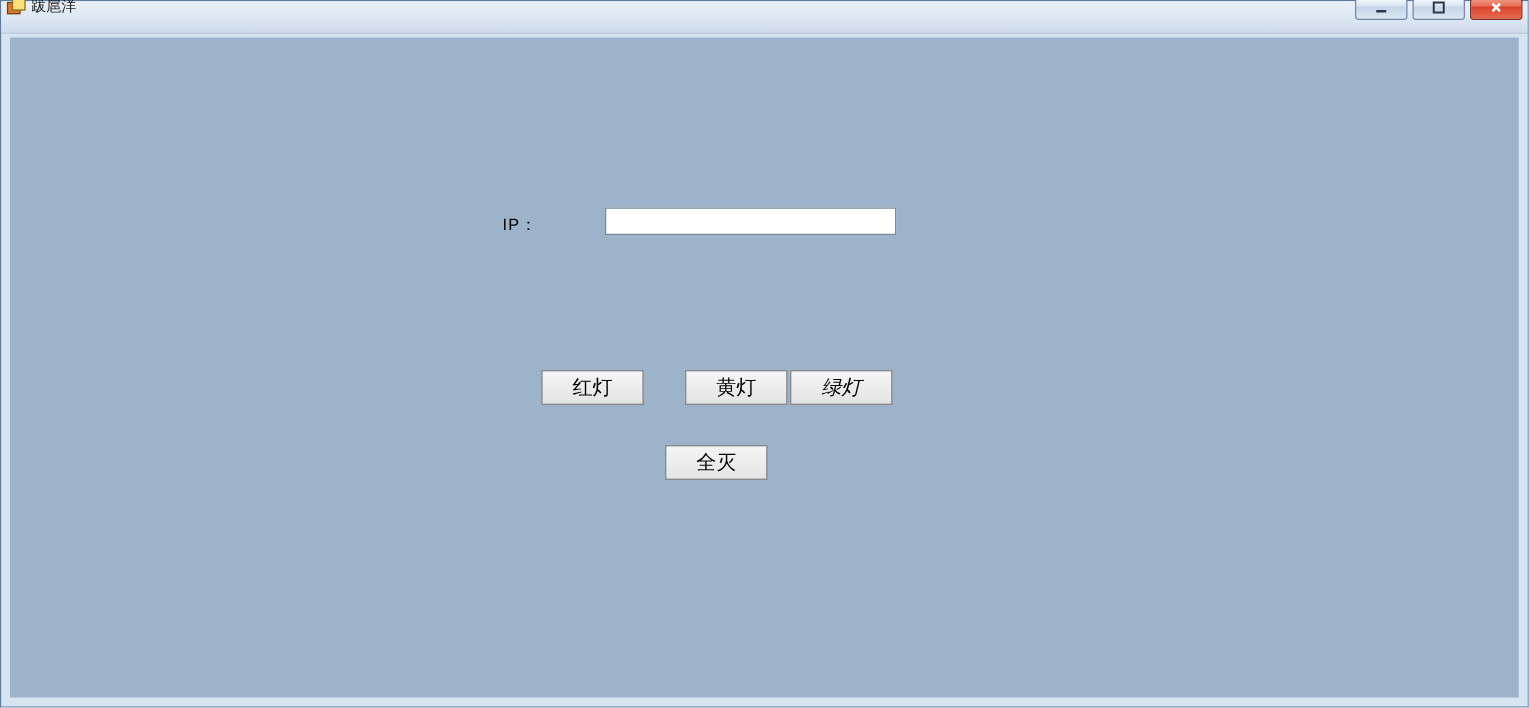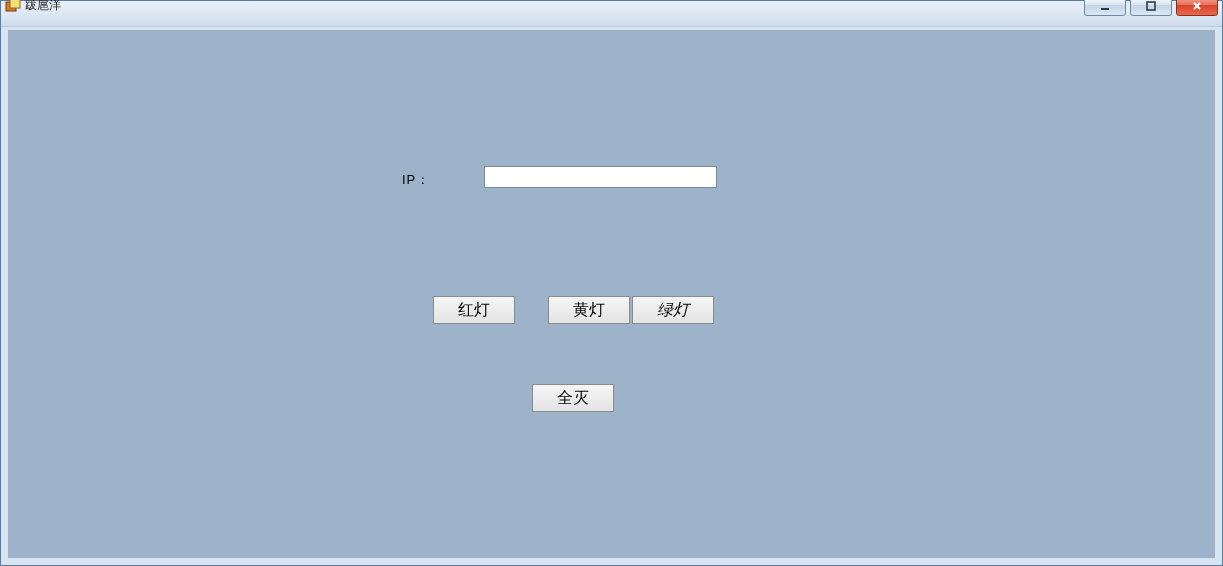--- a/index.html
+++ b/index.html
@@ -73,21 +73,21 @@
       background: linear-gradient(to bottom, #f5f5f5, #e4e4e4);
       border: 1px solid #8a8a8a;
       color: #000;
       font-size: 16px;
       cursor: default;
       display: flex; align-items: center; justify-content: center;
     }
     .btn-red    { left: 425px; top: 266px; }
     .btn-yellow { left: 524px; top: 266px; margin-left: 16px; }
     .btn-green  { left: 624px; top: 266px; font-style: italic; }
-    .btn-alloff { left: 524px; top: 326px; margin-top: 28px; }
+    .btn-alloff { left: 524px; top: 326px; }
   </style>
 </head>
 <body>
 
 <div class="outer">
   <div class="titlebar">
     <span class="icon">
       <svg width="16" height="16" viewBox="0 0 16 16">
         <rect x="1" y="4" width="10" height="9" fill="#d77a2a" stroke="#7a3a10" stroke-width="1"></rect>
         <rect x="5" y="1" width="10" height="9" fill="#f5e07a" stroke="#8a6d1a" stroke-width="1"></rect>

